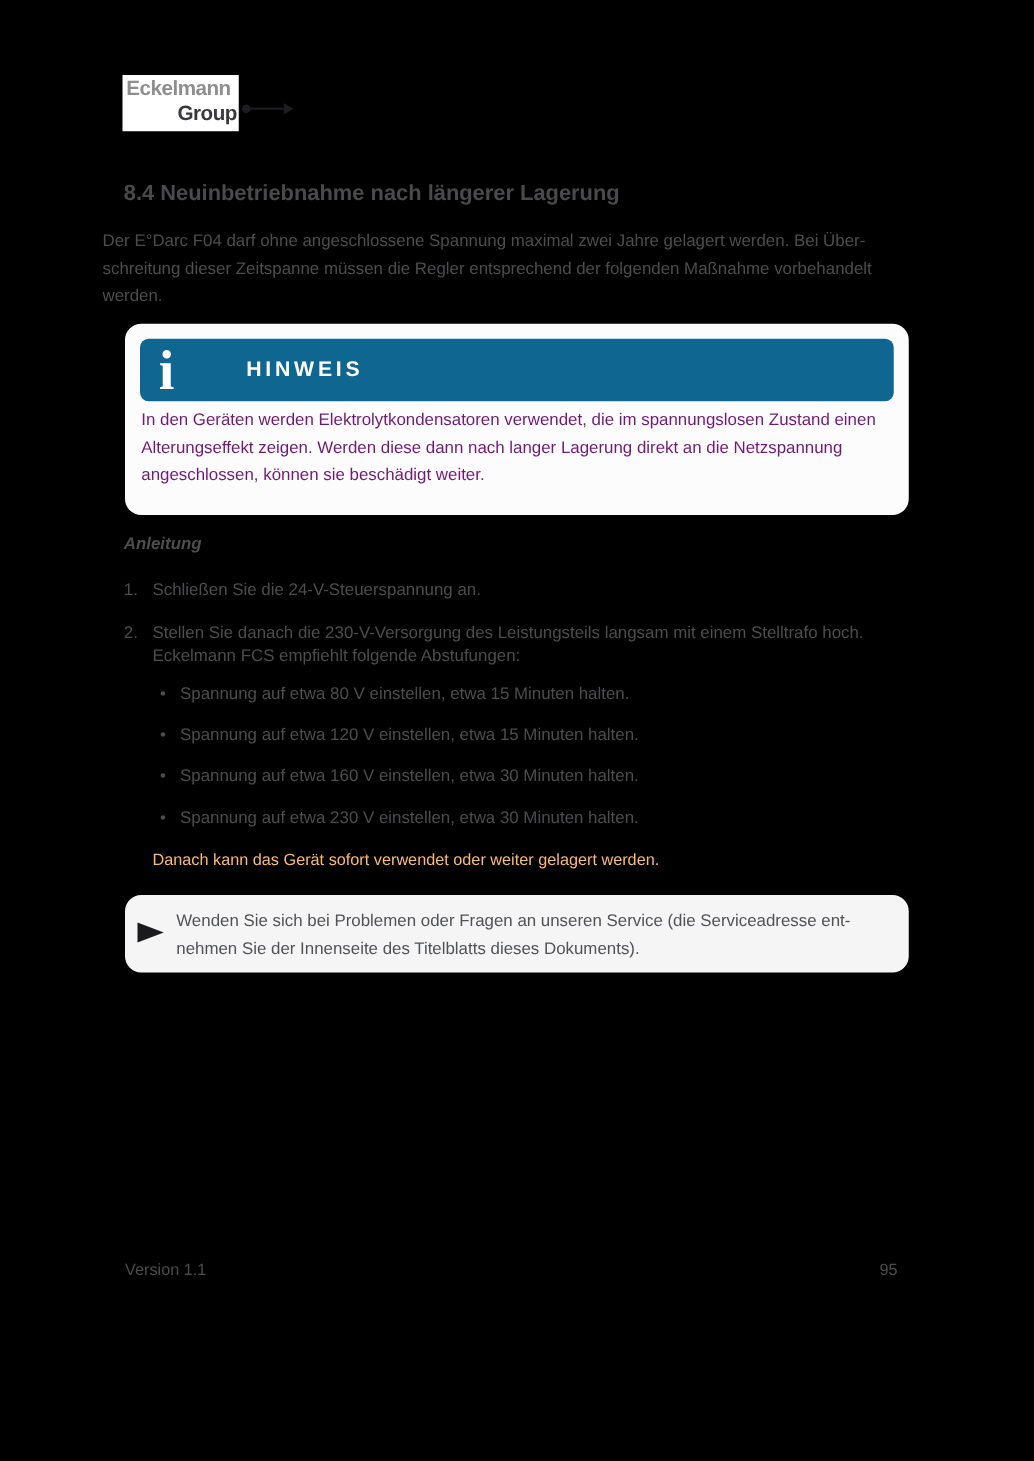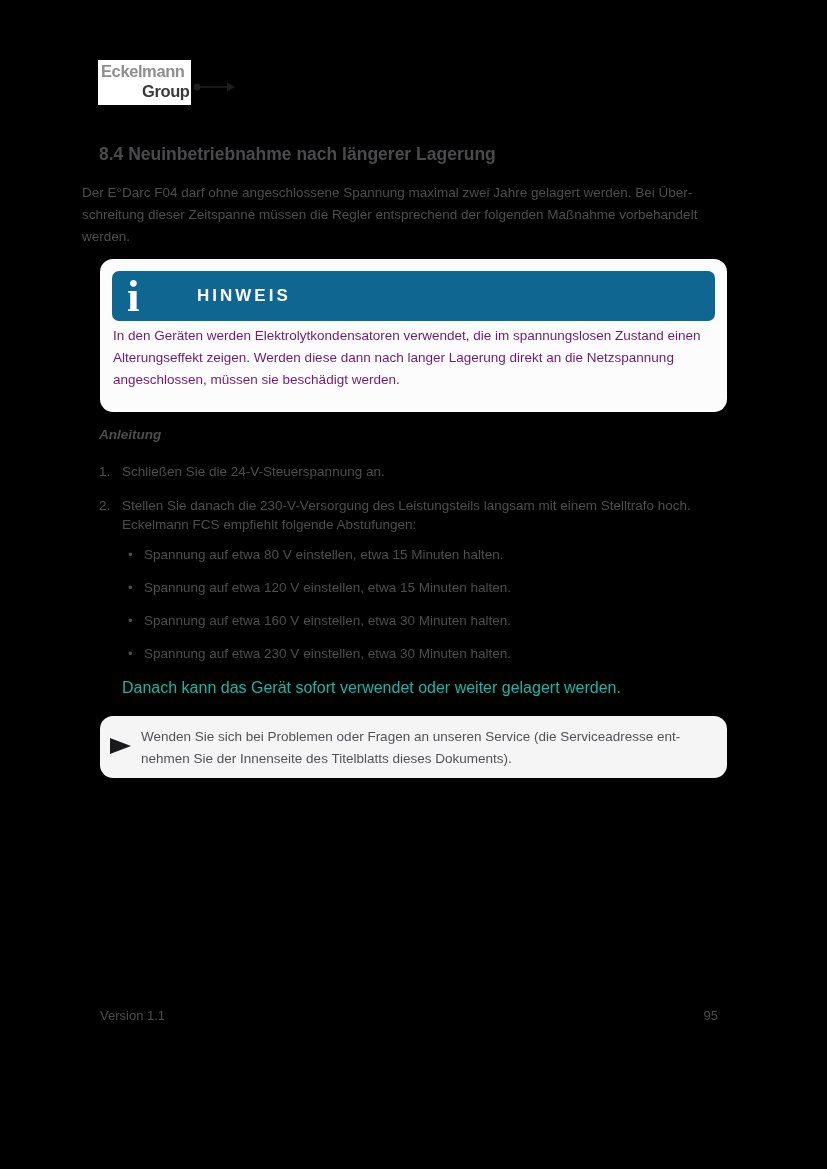--- a/index.html
+++ b/index.html
@@ -79,21 +79,21 @@
   .step-cont { margin-left: 23px; }
 
   .bullets { position: absolute; left: 121px; top: 545px; width: 610px; }
   .bullet-row {
     display: flex; margin-bottom: 14px;
     color: #4d4d4f; font-size: 13.5px; line-height: 19px;
   }
   .bullet-dot { width: 23px; flex: 0 0 auto; text-align: left; padding-left: 7px; }
   .closing {
     position: absolute; left: 122px; top: 678px; width: 610px;
-    color: #14b8a6; font-size: 16px; line-height: 19px;
+    color: #fdba74; font-size: 13px; line-height: 19px;
   }
 
   
   .service-box {
     position: absolute; left: 100px; top: 716px;
     width: 627px; height: 62px;
     background: #f5f5f5; border-radius: 13px;
   }
   .triangle-icon {
     position: absolute; left: 10px; top: 22px;
@@ -140,21 +140,21 @@
   </div>
 
   <div class="notice-box">
     <div class="notice-header">
       <span class="info-icon">i</span>
       <span class="notice-title">HINWEIS</span>
     </div>
     <div class="notice-body">
       <div>In den Geräten werden Elektrolytkondensatoren verwendet, die im spannungslosen Zustand einen</div>
       <div>Alterungseffekt zeigen. Werden diese dann nach langer Lagerung direkt an die Netzspannung</div>
-      <div>angeschlossen, müssen sie beschädigt werden.</div>
+      <div>angeschlossen, können sie beschädigt weiter.</div>
     </div>
   </div>
 
   <div class="anleitung">Anleitung</div>
 
   <div class="step step-1">
     <div class="step-row">
       <span class="step-num">1.</span>
       <span>Schließen Sie die 24-V-Steuerspannung an.</span>
     </div>

